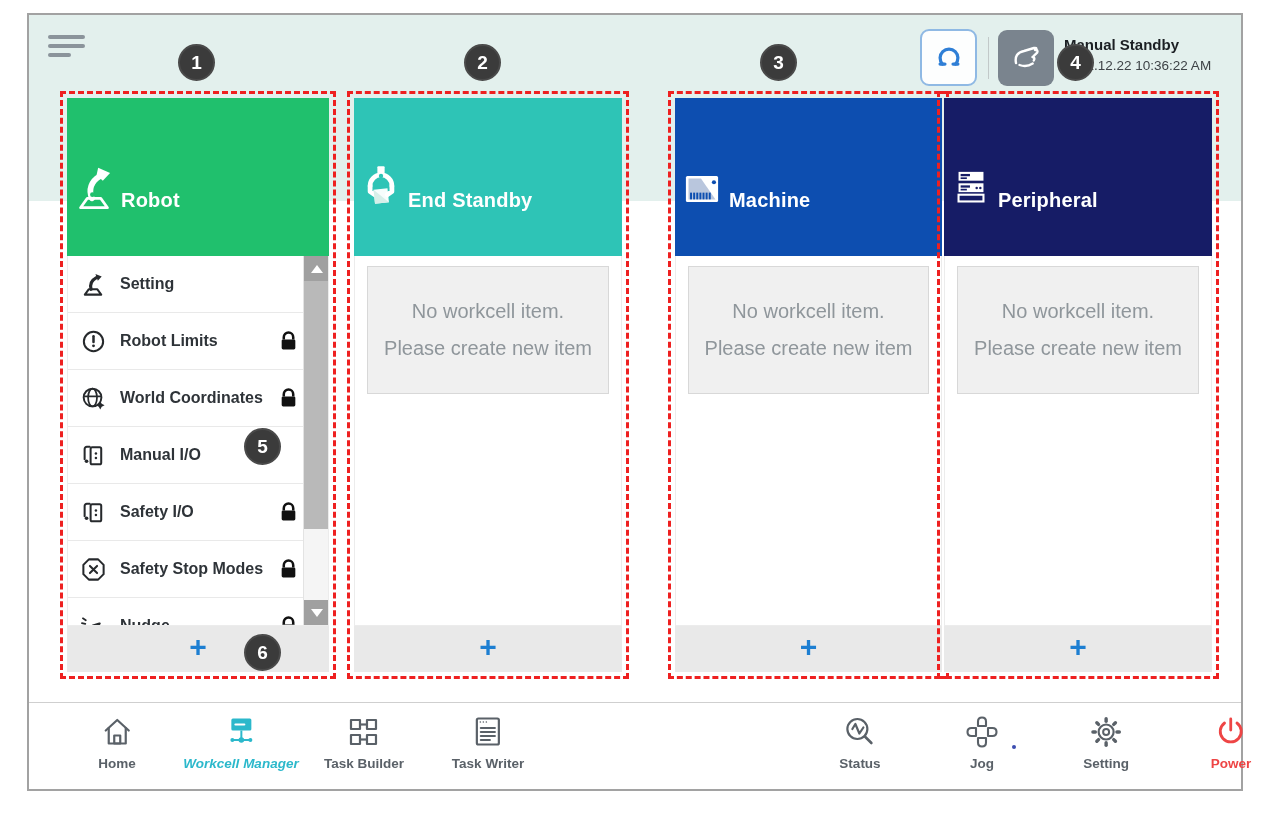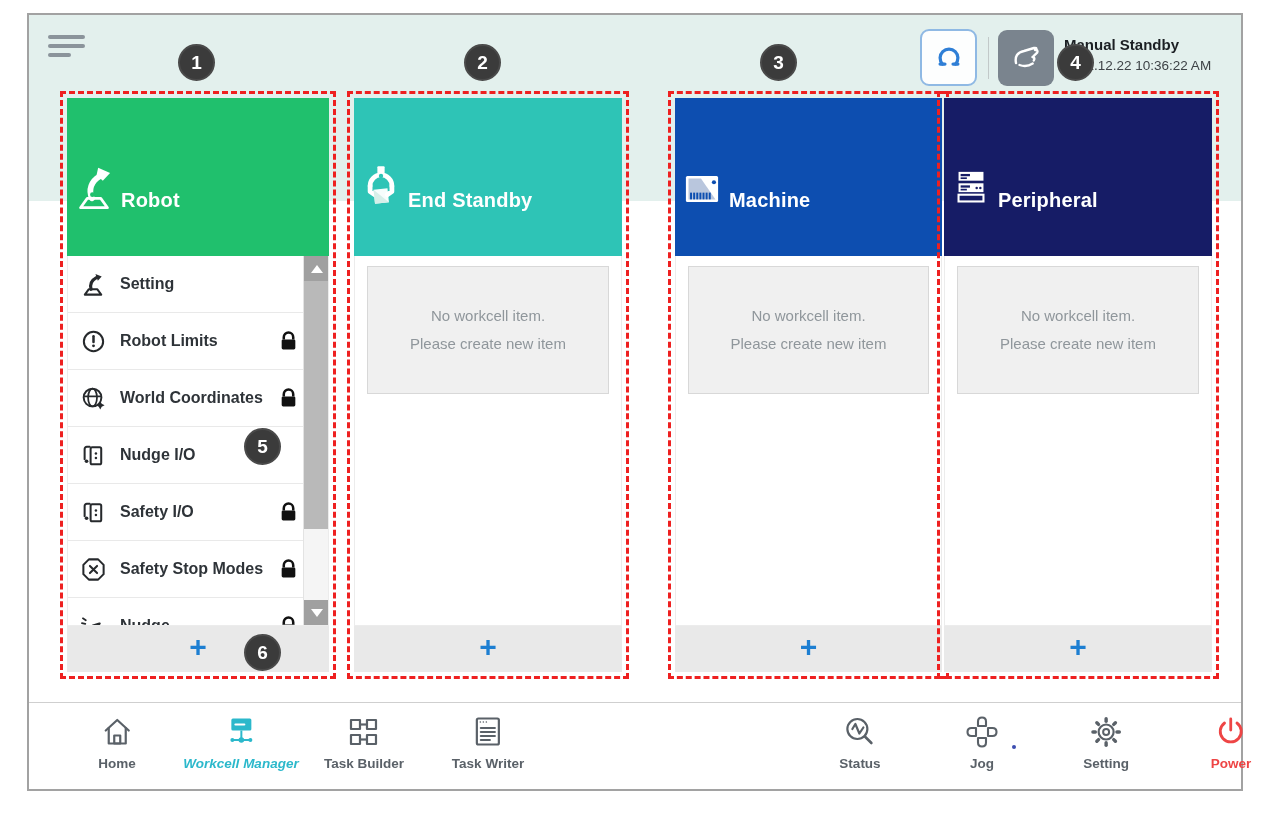--- a/index.html
+++ b/index.html
@@ -51,21 +51,21 @@
   .scrollbar { position:absolute; right:0; top:0; bottom:0; width:25px; background:#f5f5f5; border-left:1px solid #e3e3e3; }
   .sb-btn { position:absolute; left:0; width:25px; height:25px; background:#a0a0a0; display:flex; align-items:center; justify-content:center; cursor:pointer; }
   .sb-up { top:0; }
   .sb-down { bottom:0; }
   .sb-tri-up { width:0; height:0; border-left:6px solid transparent; border-right:6px solid transparent; border-bottom:8px solid #ffffff; }
   .sb-tri-down { width:0; height:0; border-left:6px solid transparent; border-right:6px solid transparent; border-top:8px solid #ffffff; }
   .sb-thumb { position:absolute; left:0; top:25px; width:25px; height:248px; background:#b9b9b9; cursor:grab; }
 
   
   .empty-box { margin:10px 12px; height:128px; background:#f0f0f0; border:1px solid #d8d8d8; display:flex; flex-direction:column; align-items:center; justify-content:center; }
-  .empty-box div { font-size:15px; color:#8f969b; line-height:1.85; }
+  .empty-box div { font-size:20px; color:#8f969b; line-height:1.85; }
 
   
   .add-bar { flex:none; height:46px; background:#e9e9e9; display:flex; align-items:center; justify-content:center; cursor:pointer; }
   .add-bar span { color:#1d7fd2; font-size:30px; font-weight:bold; line-height:1; padding-bottom:4px; }
 
   
   .callout { position:absolute; width:37px; height:37px; border-radius:50%; background:#3b3b3b; border:2px solid #4a4a4a; color:#ffffff; font-size:19px; font-weight:bold; display:flex; align-items:center; justify-content:center; z-index:30; }
 
   
   .footer { position:absolute; left:0; bottom:0; width:100%; height:87px; background:#ffffff; border-top:1px solid #cfcfcf; }
@@ -179,21 +179,21 @@
         <div class="wc-row">
           <span class="row-icon">
             <svg width="27" height="27" viewBox="0 0 28 28" fill="none">
               <path d="M10 5 H7 a2.2 2.2 0 0 0 -2.2 2.2 V18" stroke="#26292c" stroke-width="2.1" stroke-linecap="round"></path>
               <circle cx="6.8" cy="20" r="1.9" fill="#26292c"></circle>
               <rect x="11" y="5.5" width="11" height="17.5" rx="1.6" stroke="#26292c" stroke-width="2.1"></rect>
               <circle cx="16.5" cy="12" r="1.3" fill="#26292c"></circle>
               <circle cx="16.5" cy="16.5" r="1.3" fill="#26292c"></circle>
             </svg>
           </span>
-          <span class="row-label">Nudge I/O</span>
+          <span class="row-label">Manual I/O</span>
         </div>
 
         <div class="wc-row">
           <span class="row-icon">
             <svg width="27" height="27" viewBox="0 0 28 28" fill="none">
               <path d="M10 5 H7 a2.2 2.2 0 0 0 -2.2 2.2 V18" stroke="#26292c" stroke-width="2.1" stroke-linecap="round"></path>
               <circle cx="6.8" cy="20" r="1.9" fill="#26292c"></circle>
               <rect x="11" y="5.5" width="11" height="17.5" rx="1.6" stroke="#26292c" stroke-width="2.1"></rect>
               <circle cx="16.5" cy="12" r="1.3" fill="#26292c"></circle>
               <circle cx="16.5" cy="16.5" r="1.3" fill="#26292c"></circle>

